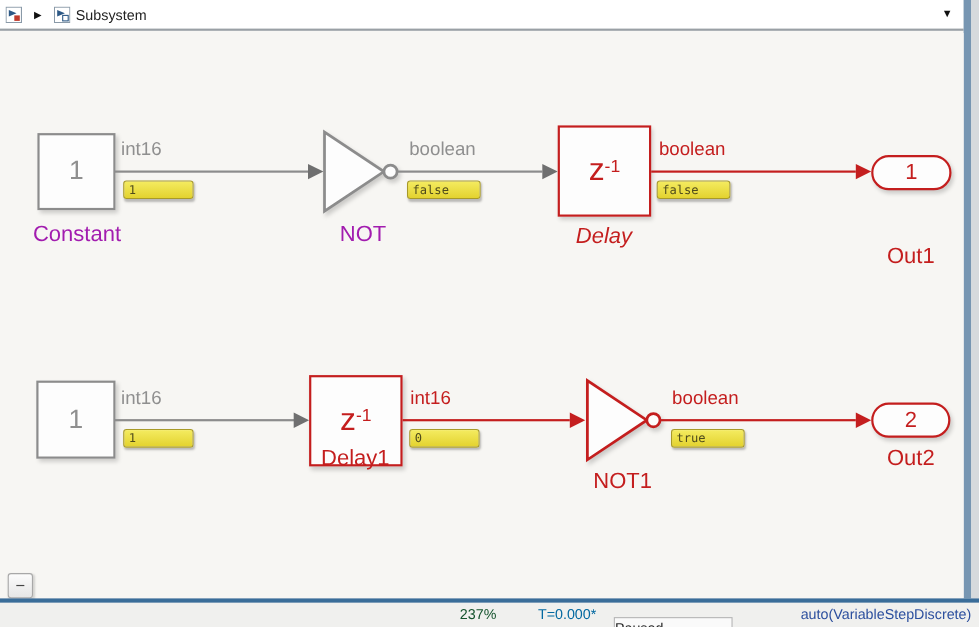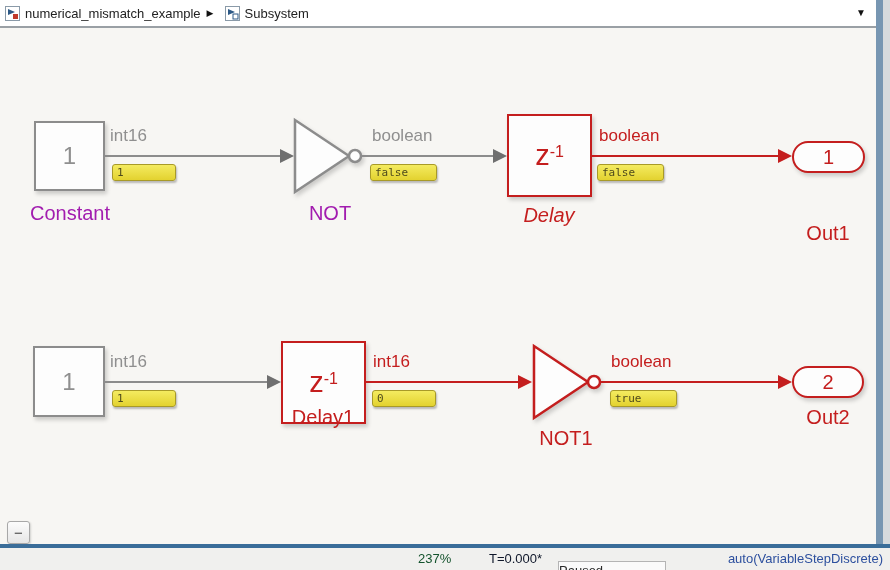--- a/index.html
+++ b/index.html
@@ -53,37 +53,36 @@
 
   .collapse-btn { position:absolute; left:7px; top:491px; width:23px; height:23px;
     background:linear-gradient(#fcfcfc,#e6e6e6); border:1px solid #a8a8a8; border-radius:3px;
     display:flex; align-items:center; justify-content:center; font-size:15px; color:#444; cursor:pointer;
     box-shadow:1px 1px 2px rgba(0,0,0,0.15); }
 
   
   .bottom-line { position:absolute; left:0; top:544px; width:890px; height:4px; background:#3a6d99; }
   .status-bar { position:absolute; left:0; top:548px; width:890px; height:22px; background:#f0f0ee; }
   .sb-zoom { position:absolute; left:418px; top:3px; font-size:13px; color:#14532d; }
-  .sb-time { position:absolute; left:489px; top:3px; font-size:13px; color:#0f172a; }
+  .sb-time { position:absolute; left:489px; top:3px; font-size:13px; color:#0369a1; }
   .sb-state { position:absolute; left:558px; top:13px; width:108px; height:19px; background:#fafafa;
     border:1px solid #b4b4b4; text-align:left; font-size:13px; color:#2b2b2b; line-height:17px; }
   .sb-solver { position:absolute; right:7px; top:3px; font-size:13px; color:#2c4f9e; cursor:pointer; }
 </style>
 </head>
 <body>
 
 <div class="app">
 
   <div class="breadcrumb-bar">
     <svg class="bc-icon" viewBox="0 0 15 15">
       <rect x="0.5" y="0.5" width="14" height="14" fill="#fff" stroke="#8a9aa8"></rect>
       <path d="M3 9 L3 3 L10 6 Z" fill="#2d5986"></path>
       <rect x="8" y="8" width="5" height="5" fill="#c0392b"></rect>
     </svg>
-    <span class="bc-text">numerical_mismatch_example</span>
     <span class="bc-sep">▶</span>
     <svg class="bc-icon" viewBox="0 0 15 15">
       <rect x="0.5" y="0.5" width="14" height="14" fill="#fff" stroke="#8a9aa8"></rect>
       <path d="M3 9 L3 3 L10 6 Z" fill="#2d5986"></path>
       <rect x="8" y="8" width="5" height="5" fill="none" stroke="#2d5986"></rect>
     </svg>
     <span class="bc-text">Subsystem</span>
     <span class="bc-dropdown">▼</span>
   </div>
 

